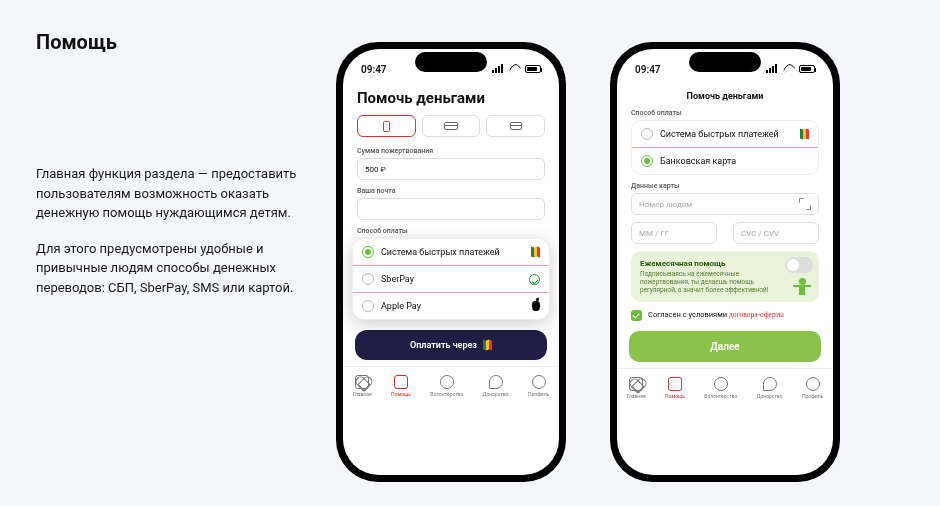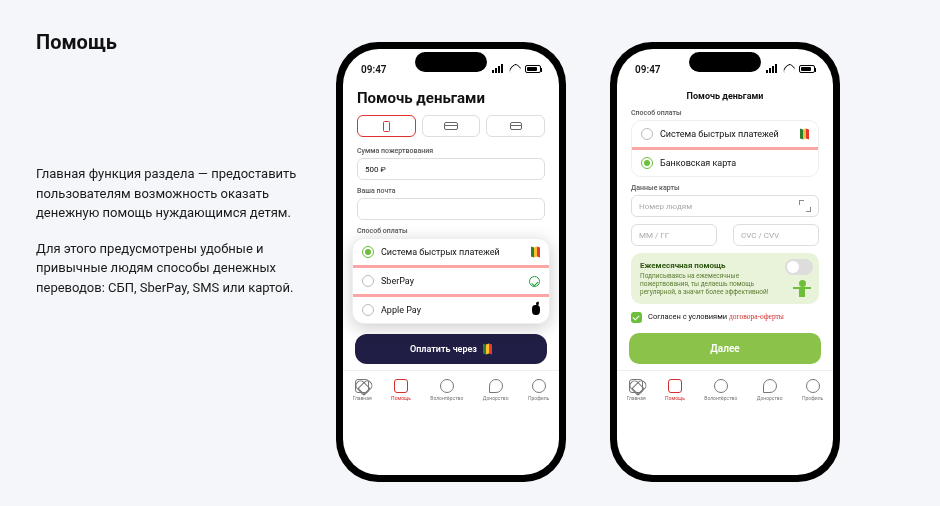--- a/index.html
+++ b/index.html
@@ -57,21 +57,21 @@
   .input {
     height: 22px; border: 1px solid #ddd; border-radius: 6px; padding: 0 7px;
     display: flex; align-items: center; font-size: 8px; color: #111; background: #fff; margin-bottom: 7px;
   }
   .input.empty { color: #aaa; }
   .row2 { display: flex; gap: 16px; }
   .row2 .input { flex: 1; }
   .radio-group { border: 1px solid #eee; border-radius: 10px; background: #fff; margin-bottom: 7px; }
   .radio-item {
     display: flex; align-items: center; padding: 7px 9px; gap: 7px;
-    border-bottom: 3px solid #fca5a5;
+    border-bottom: 1px solid #fca5a5;
   }
   .radio-item:last-child { border-bottom: none; }
   .radio {
     width: 12px; height: 12px; border-radius: 50%; border: 1.5px solid #bbb;
     display: flex; align-items: center; justify-content: center; flex-shrink: 0;
   }
   .radio.on { border-color: #6bbf3a; }
   .radio.on::after { content: ""; width: 6px; height: 6px; border-radius: 50%; background: #6bbf3a; }
   .radio-txt { flex: 1; font-size: 9px; }
   .ic-sbp { display: flex; gap: 0; }

